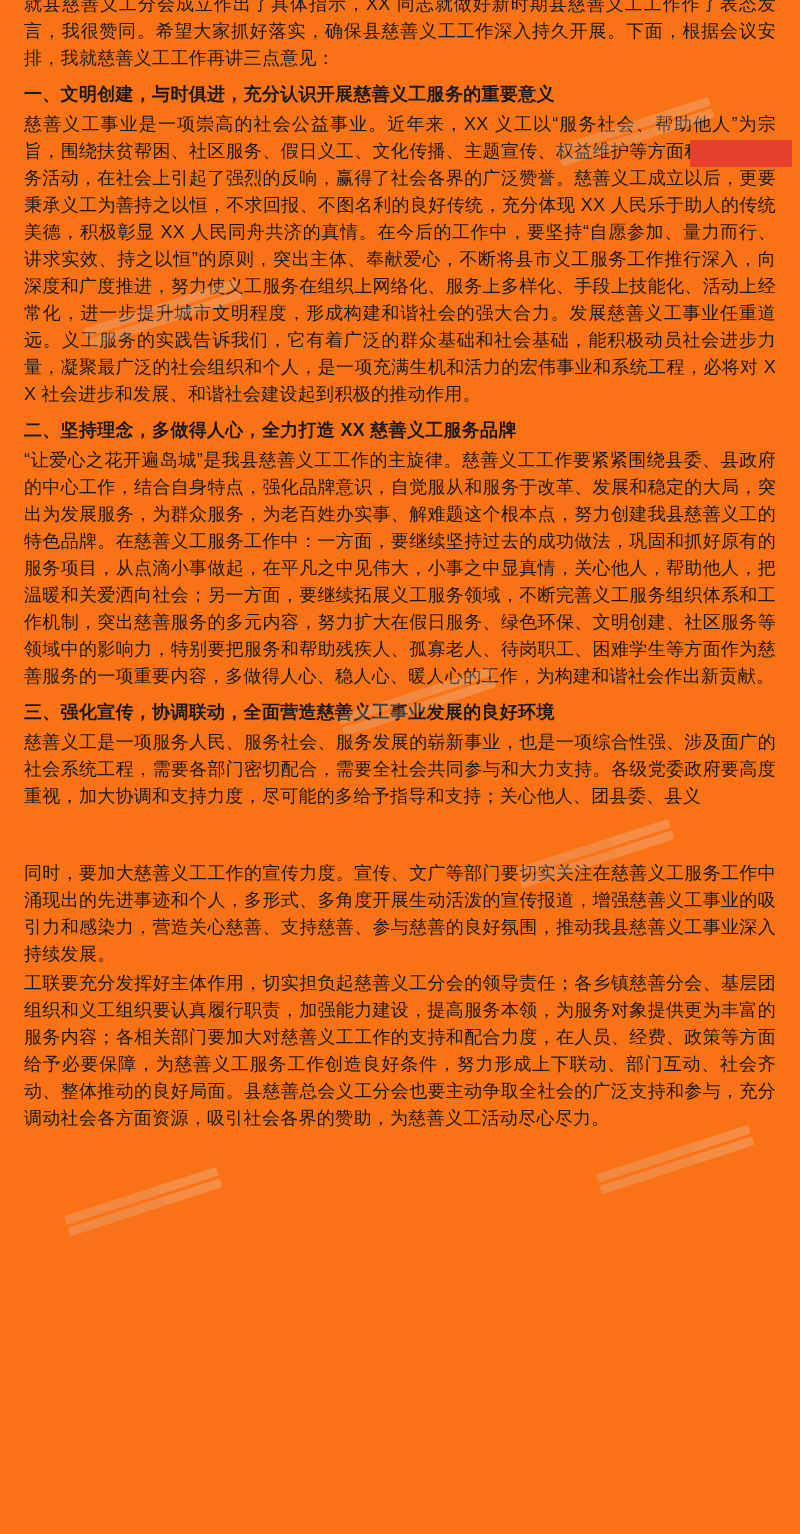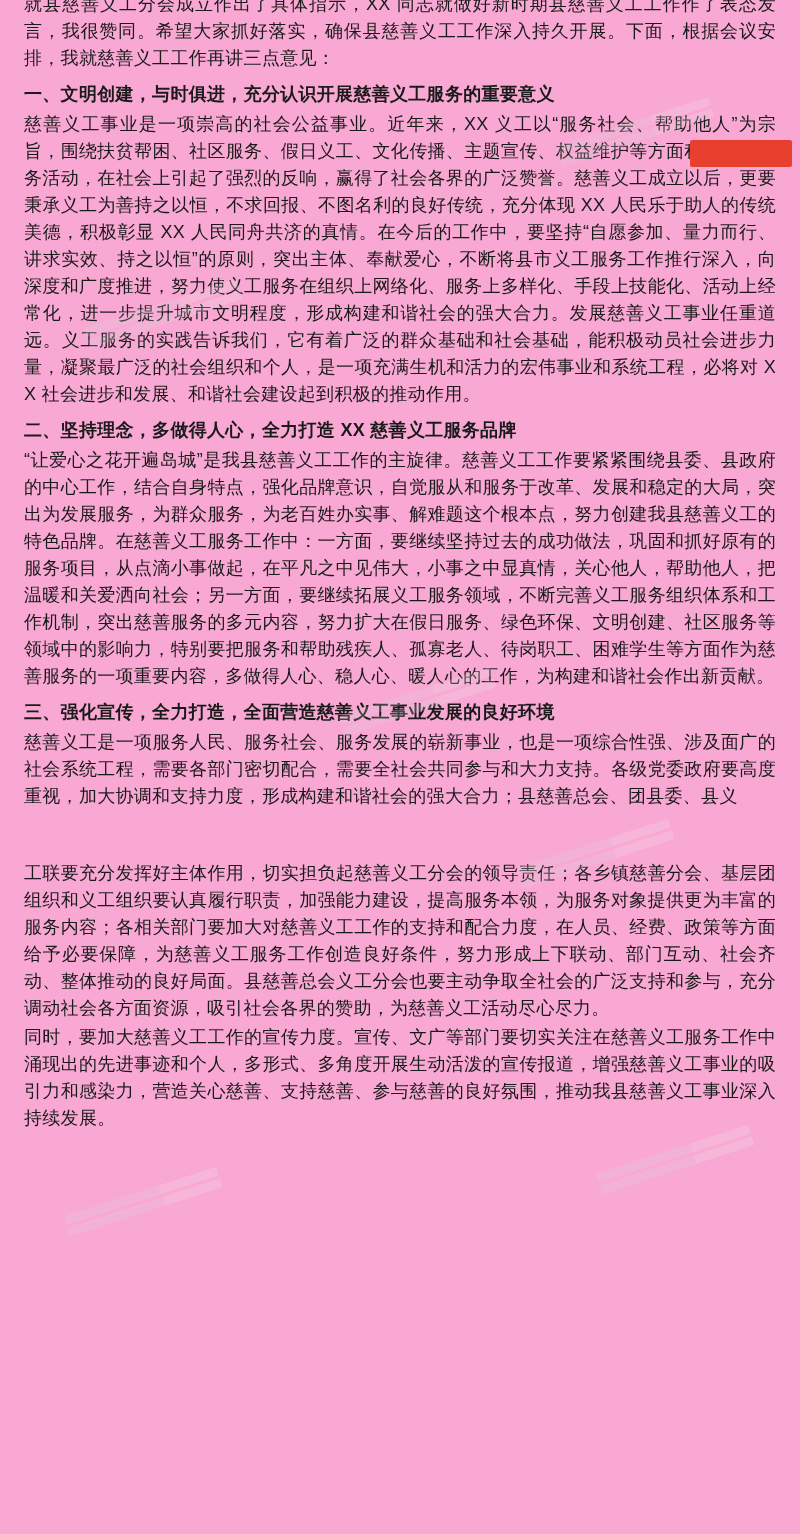--- a/index.html
+++ b/index.html
@@ -1,20 +1,20 @@
 <!DOCTYPE html>
 <html><head>
 <meta charset="utf-8">
 <style>
   html,body{margin:0;padding:0;background:#ffffff;}
   .page{
     position:relative;
     width:800px;
     height:1534px;
-    background:#f9a8d4;
+    background:#f97316;
     overflow:hidden;
     font-family:"Liberation Sans","DejaVu Sans",sans-serif;
     color:#1a1a1a;
   }
   .content{
     position:absolute;
     left:24px;
     right:24px;
     top:-9px;
     font-size:18px;
@@ -90,24 +90,24 @@
   <div class="content">
 
     <p class="para">就县慈善义工分会成立作出了具体指示，XX 同志就做好新时期县慈善义工工作作了表态发言，我很赞同。希望大家抓好落实，确保县慈善义工工作深入持久开展。下面，根据会议安排，我就慈善义工工作再讲三点意见：</p>
 
     <h2 class="heading">一、文明创建，与时俱进，充分认识开展慈善义工服务的重要意义</h2>
     <p class="para">慈善义工事业是一项崇高的社会公益事业。近年来，XX 义工以“服务社会、帮助他人”为宗旨，围绕扶贫帮困、社区服务、假日义工、文化传播、主题宣传、权益维护等方面积极开展服务活动，在社会上引起了强烈的反响，赢得了社会各界的广泛赞誉。慈善义工成立以后，更要秉承义工为善持之以恒，不求回报、不图名利的良好传统，充分体现 XX 人民乐于助人的传统美德，积极彰显 XX 人民同舟共济的真情。在今后的工作中，要坚持“自愿参加、量力而行、讲求实效、持之以恒”的原则，突出主体、奉献爱心，不断将县市义工服务工作推行深入，向深度和广度推进，努力使义工服务在组织上网络化、服务上多样化、手段上技能化、活动上经常化，进一步提升城市文明程度，形成构建和谐社会的强大合力。发展慈善义工事业任重道远。义工服务的实践告诉我们，它有着广泛的群众基础和社会基础，能积极动员社会进步力量，凝聚最广泛的社会组织和个人，是一项充满生机和活力的宏伟事业和系统工程，必将对 XX 社会进步和发展、和谐社会建设起到积极的推动作用。</p>
 
     <h2 class="heading">二、坚持理念，多做得人心，全力打造 XX 慈善义工服务品牌</h2>
     <p class="para">“让爱心之花开遍岛城”是我县慈善义工工作的主旋律。慈善义工工作要紧紧围绕县委、县政府的中心工作，结合自身特点，强化品牌意识，自觉服从和服务于改革、发展和稳定的大局，突出为发展服务，为群众服务，为老百姓办实事、解难题这个根本点，努力创建我县慈善义工的特色品牌。在慈善义工服务工作中：一方面，要继续坚持过去的成功做法，巩固和抓好原有的服务项目，从点滴小事做起，在平凡之中见伟大，小事之中显真情，关心他人，帮助他人，把温暖和关爱洒向社会；另一方面，要继续拓展义工服务领域，不断完善义工服务组织体系和工作机制，突出慈善服务的多元内容，努力扩大在假日服务、绿色环保、文明创建、社区服务等领域中的影响力，特别要把服务和帮助残疾人、孤寡老人、待岗职工、困难学生等方面作为慈善服务的一项重要内容，多做得人心、稳人心、暖人心的工作，为构建和谐社会作出新贡献。</p>
 
-    <h2 class="heading">三、强化宣传，全力打造，全面营造慈善义工事业发展的良好环境</h2>
-    <p class="para">慈善义工是一项服务人民、服务社会、服务发展的崭新事业，也是一项综合性强、涉及面广的社会系统工程，需要各部门密切配合，需要全社会共同参与和大力支持。各级党委政府要高度重视，加大协调和支持力度，形成构建和谐社会的强大合力；县慈善总会、团县委、县义</p>
+    <h2 class="heading">三、强化宣传，协调联动，全面营造慈善义工事业发展的良好环境</h2>
+    <p class="para">慈善义工是一项服务人民、服务社会、服务发展的崭新事业，也是一项综合性强、涉及面广的社会系统工程，需要各部门密切配合，需要全社会共同参与和大力支持。各级党委政府要高度重视，加大协调和支持力度，尽可能的多给予指导和支持；关心他人、团县委、县义</p>
 
     <div class="page-gap"></div>
 
+    <p class="para">同时，要加大慈善义工工作的宣传力度。宣传、文广等部门要切实关注在慈善义工服务工作中涌现出的先进事迹和个人，多形式、多角度开展生动活泼的宣传报道，增强慈善义工事业的吸引力和感染力，营造关心慈善、支持慈善、参与慈善的良好氛围，推动我县慈善义工事业深入持续发展。</p>
+
     <p class="para">工联要充分发挥好主体作用，切实担负起慈善义工分会的领导责任；各乡镇慈善分会、基层团组织和义工组织要认真履行职责，加强能力建设，提高服务本领，为服务对象提供更为丰富的服务内容；各相关部门要加大对慈善义工工作的支持和配合力度，在人员、经费、政策等方面给予必要保障，为慈善义工服务工作创造良好条件，努力形成上下联动、部门互动、社会齐动、整体推动的良好局面。县慈善总会义工分会也要主动争取全社会的广泛支持和参与，充分调动社会各方面资源，吸引社会各界的赞助，为慈善义工活动尽心尽力。</p>
-
-    <p class="para">同时，要加大慈善义工工作的宣传力度。宣传、文广等部门要切实关注在慈善义工服务工作中涌现出的先进事迹和个人，多形式、多角度开展生动活泼的宣传报道，增强慈善义工事业的吸引力和感染力，营造关心慈善、支持慈善、参与慈善的良好氛围，推动我县慈善义工事业深入持续发展。</p>
 
 
   </div>
 </div>
 
 </body></html>

